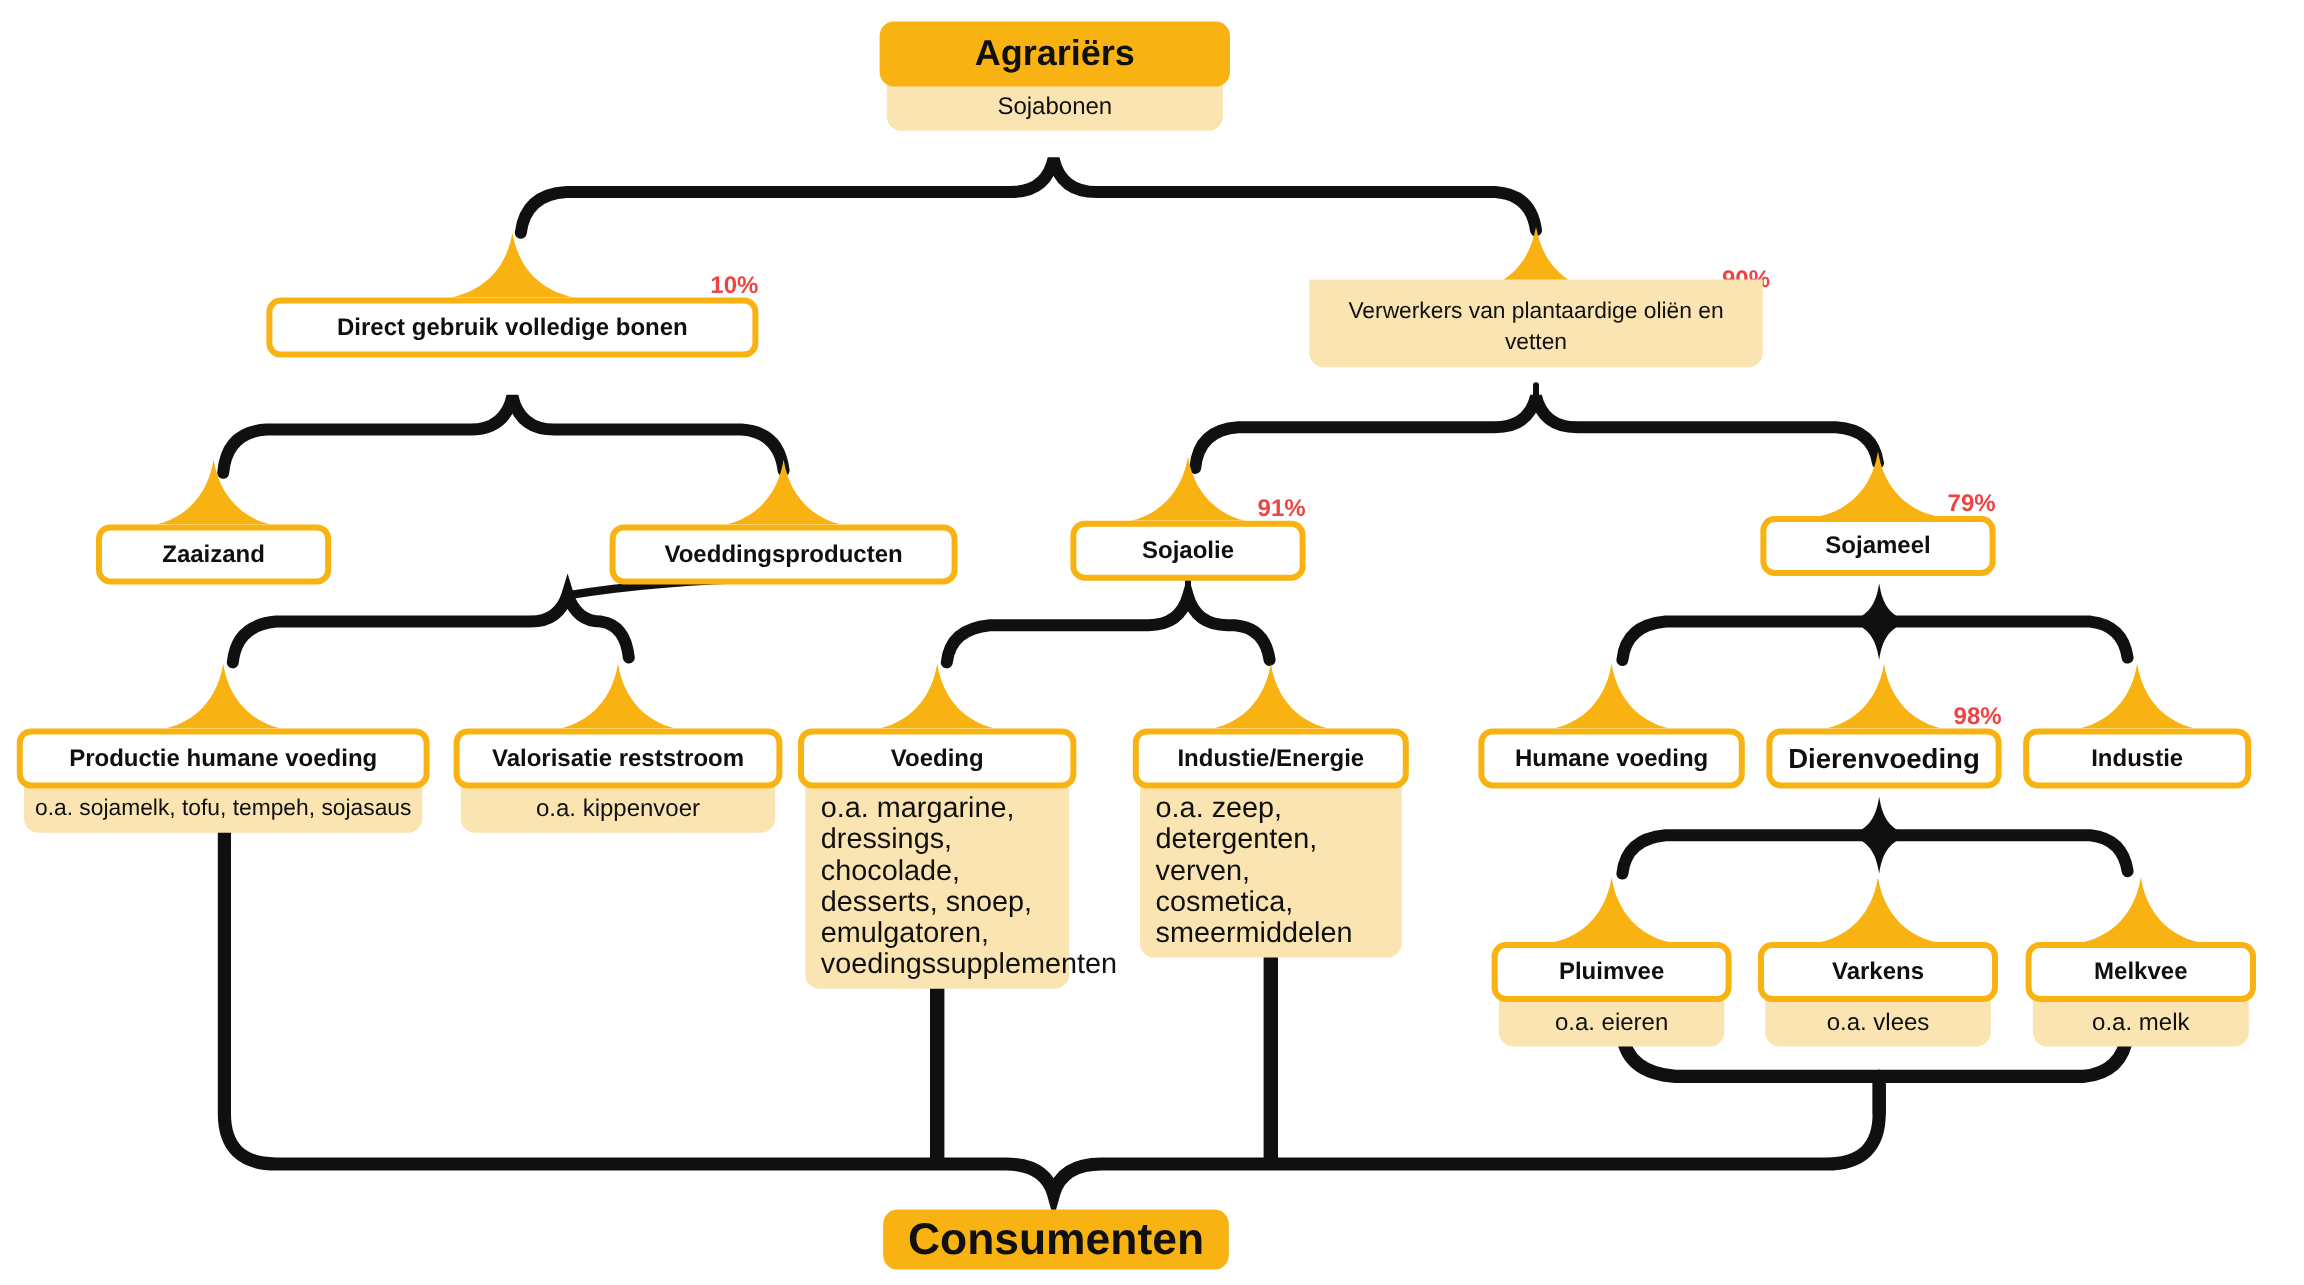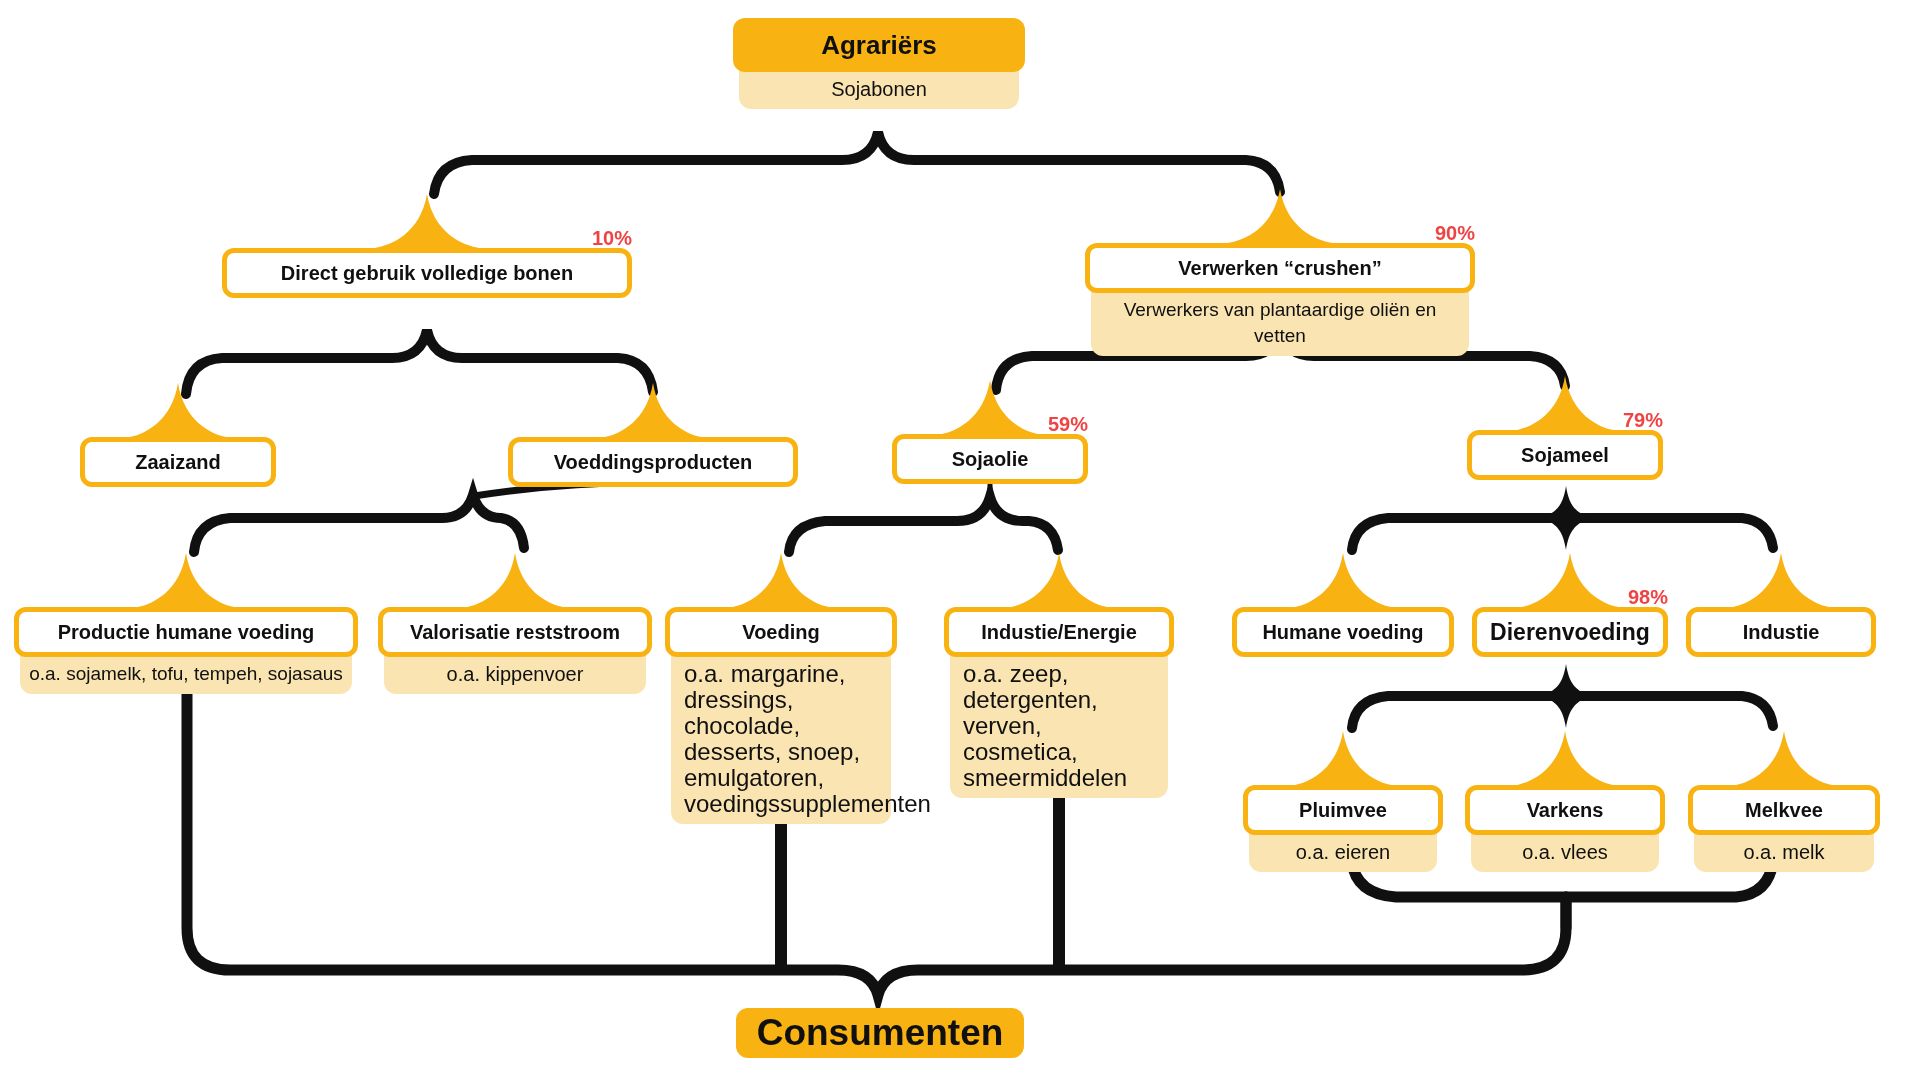--- a/index.html
+++ b/index.html
@@ -12,21 +12,21 @@
   .peak{position:relative;height:54px;display:flex;justify-content:center;}
   .peak svg{display:block;}
   .pct{
     position:absolute;bottom:0;left:0;width:100%;text-align:right;
     font-weight:bold;font-size:20px;color:#ef4444;line-height:20px;
   }
   .t{
     position:relative;z-index:2;background:#ffffff;border:5px solid #F8B312;border-radius:12px;
     font-weight:bold;font-size:20px;text-align:center;padding:6px 4px;line-height:28px;
   }
-  .t.gold{background:#F8B312;border:none;font-size:26px;padding:13px 4px;border-radius:12px;}
+  .t.gold{background:#F8B312;border:none;font-size:30px;padding:13px 4px;border-radius:12px;}
   .s{
     position:relative;z-index:1;background:#FAE5B2;border-radius:0 0 12px 12px;
     margin:-10px 6px 0 6px;padding:14px 8px 7px 8px;
     font-size:20px;text-align:center;line-height:26px;
   }
   .s.left{text-align:left;font-size:24px;padding-left:13px;padding-right:6px;}
   .edge{fill:none;stroke:#101010;stroke-linecap:round;}
   .junction{fill:#101010;stroke:none;}
 </style>
 </head>
@@ -77,21 +77,20 @@
     <div class="t">Direct gebruik volledige bonen</div>
   </div>
 
   <div class="n" style="left:1085px;top:189px;width:390px;">
     <div class="peak">
       <svg width="104" height="54" viewBox="0 0 104 54">
           <path fill="#F8B312" d="M0 54 C16 51 45 40 52 0 C59 40 88 51 104 54 Z"></path>
         </svg>
       <span class="pct">90%</span>
     </div>
-    <div class="t">Verwerken “crushen”</div>
     <div class="s" style="font-size:19px;">Verwerkers van plantaardige oliën en vetten</div>
   </div>
 
   <div class="n" style="left:80px;top:383px;width:196px;">
     <div class="peak">
       <svg width="96" height="54" viewBox="0 0 96 54">
           <path fill="#F8B312" d="M0 54 C15 51 42 38 48 0 C54 38 81 51 96 54 Z"></path>
         </svg>
     </div>
     <div class="t">Zaaizand</div>
@@ -104,21 +103,21 @@
         </svg>
     </div>
     <div class="t">Voeddingsproducten</div>
   </div>
 
   <div class="n" style="left:892px;top:380px;width:196px;">
     <div class="peak">
       <svg width="96" height="54" viewBox="0 0 96 54">
           <path fill="#F8B312" d="M0 54 C15 51 42 38 48 0 C54 38 81 51 96 54 Z"></path>
         </svg>
-      <span class="pct">59%</span>
+      <span class="pct">91%</span>
     </div>
     <div class="t">Sojaolie</div>
   </div>
 
   <div class="n" style="left:1467px;top:376px;width:196px;">
     <div class="peak">
       <svg width="96" height="54" viewBox="0 0 96 54">
           <path fill="#F8B312" d="M0 54 C15 51 42 38 48 0 C54 38 81 51 96 54 Z"></path>
         </svg>
       <span class="pct">79%</span>

